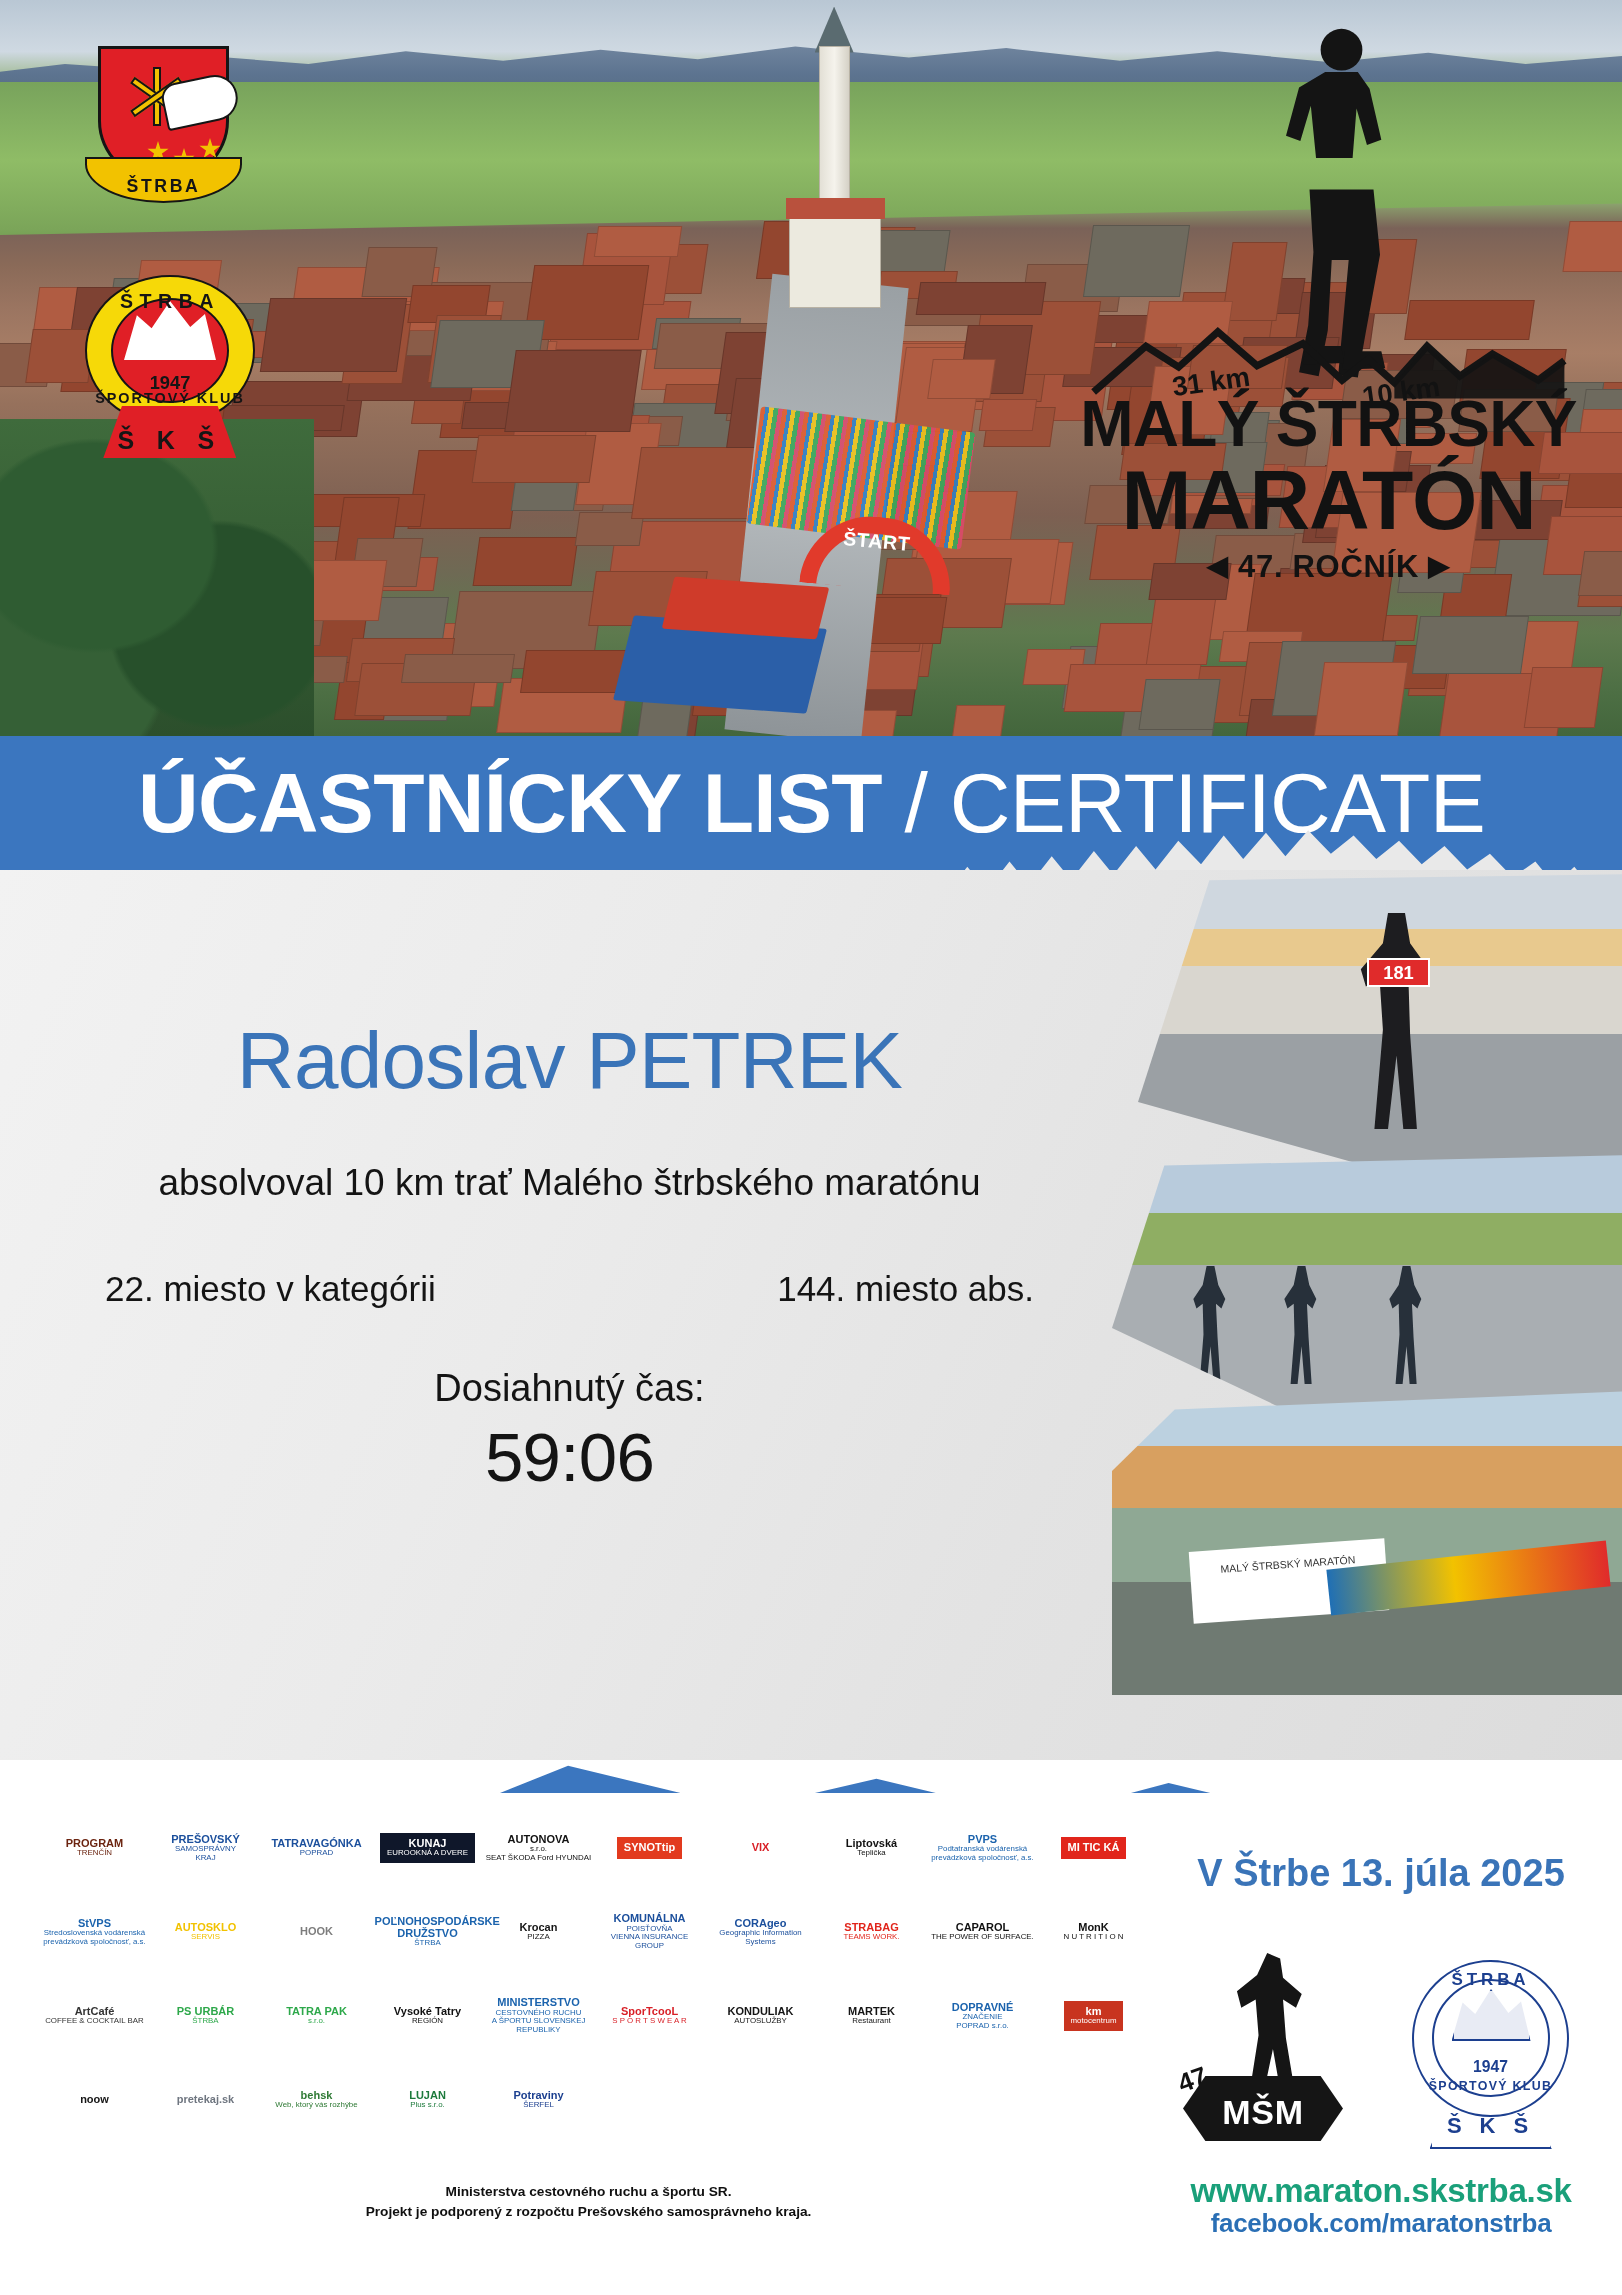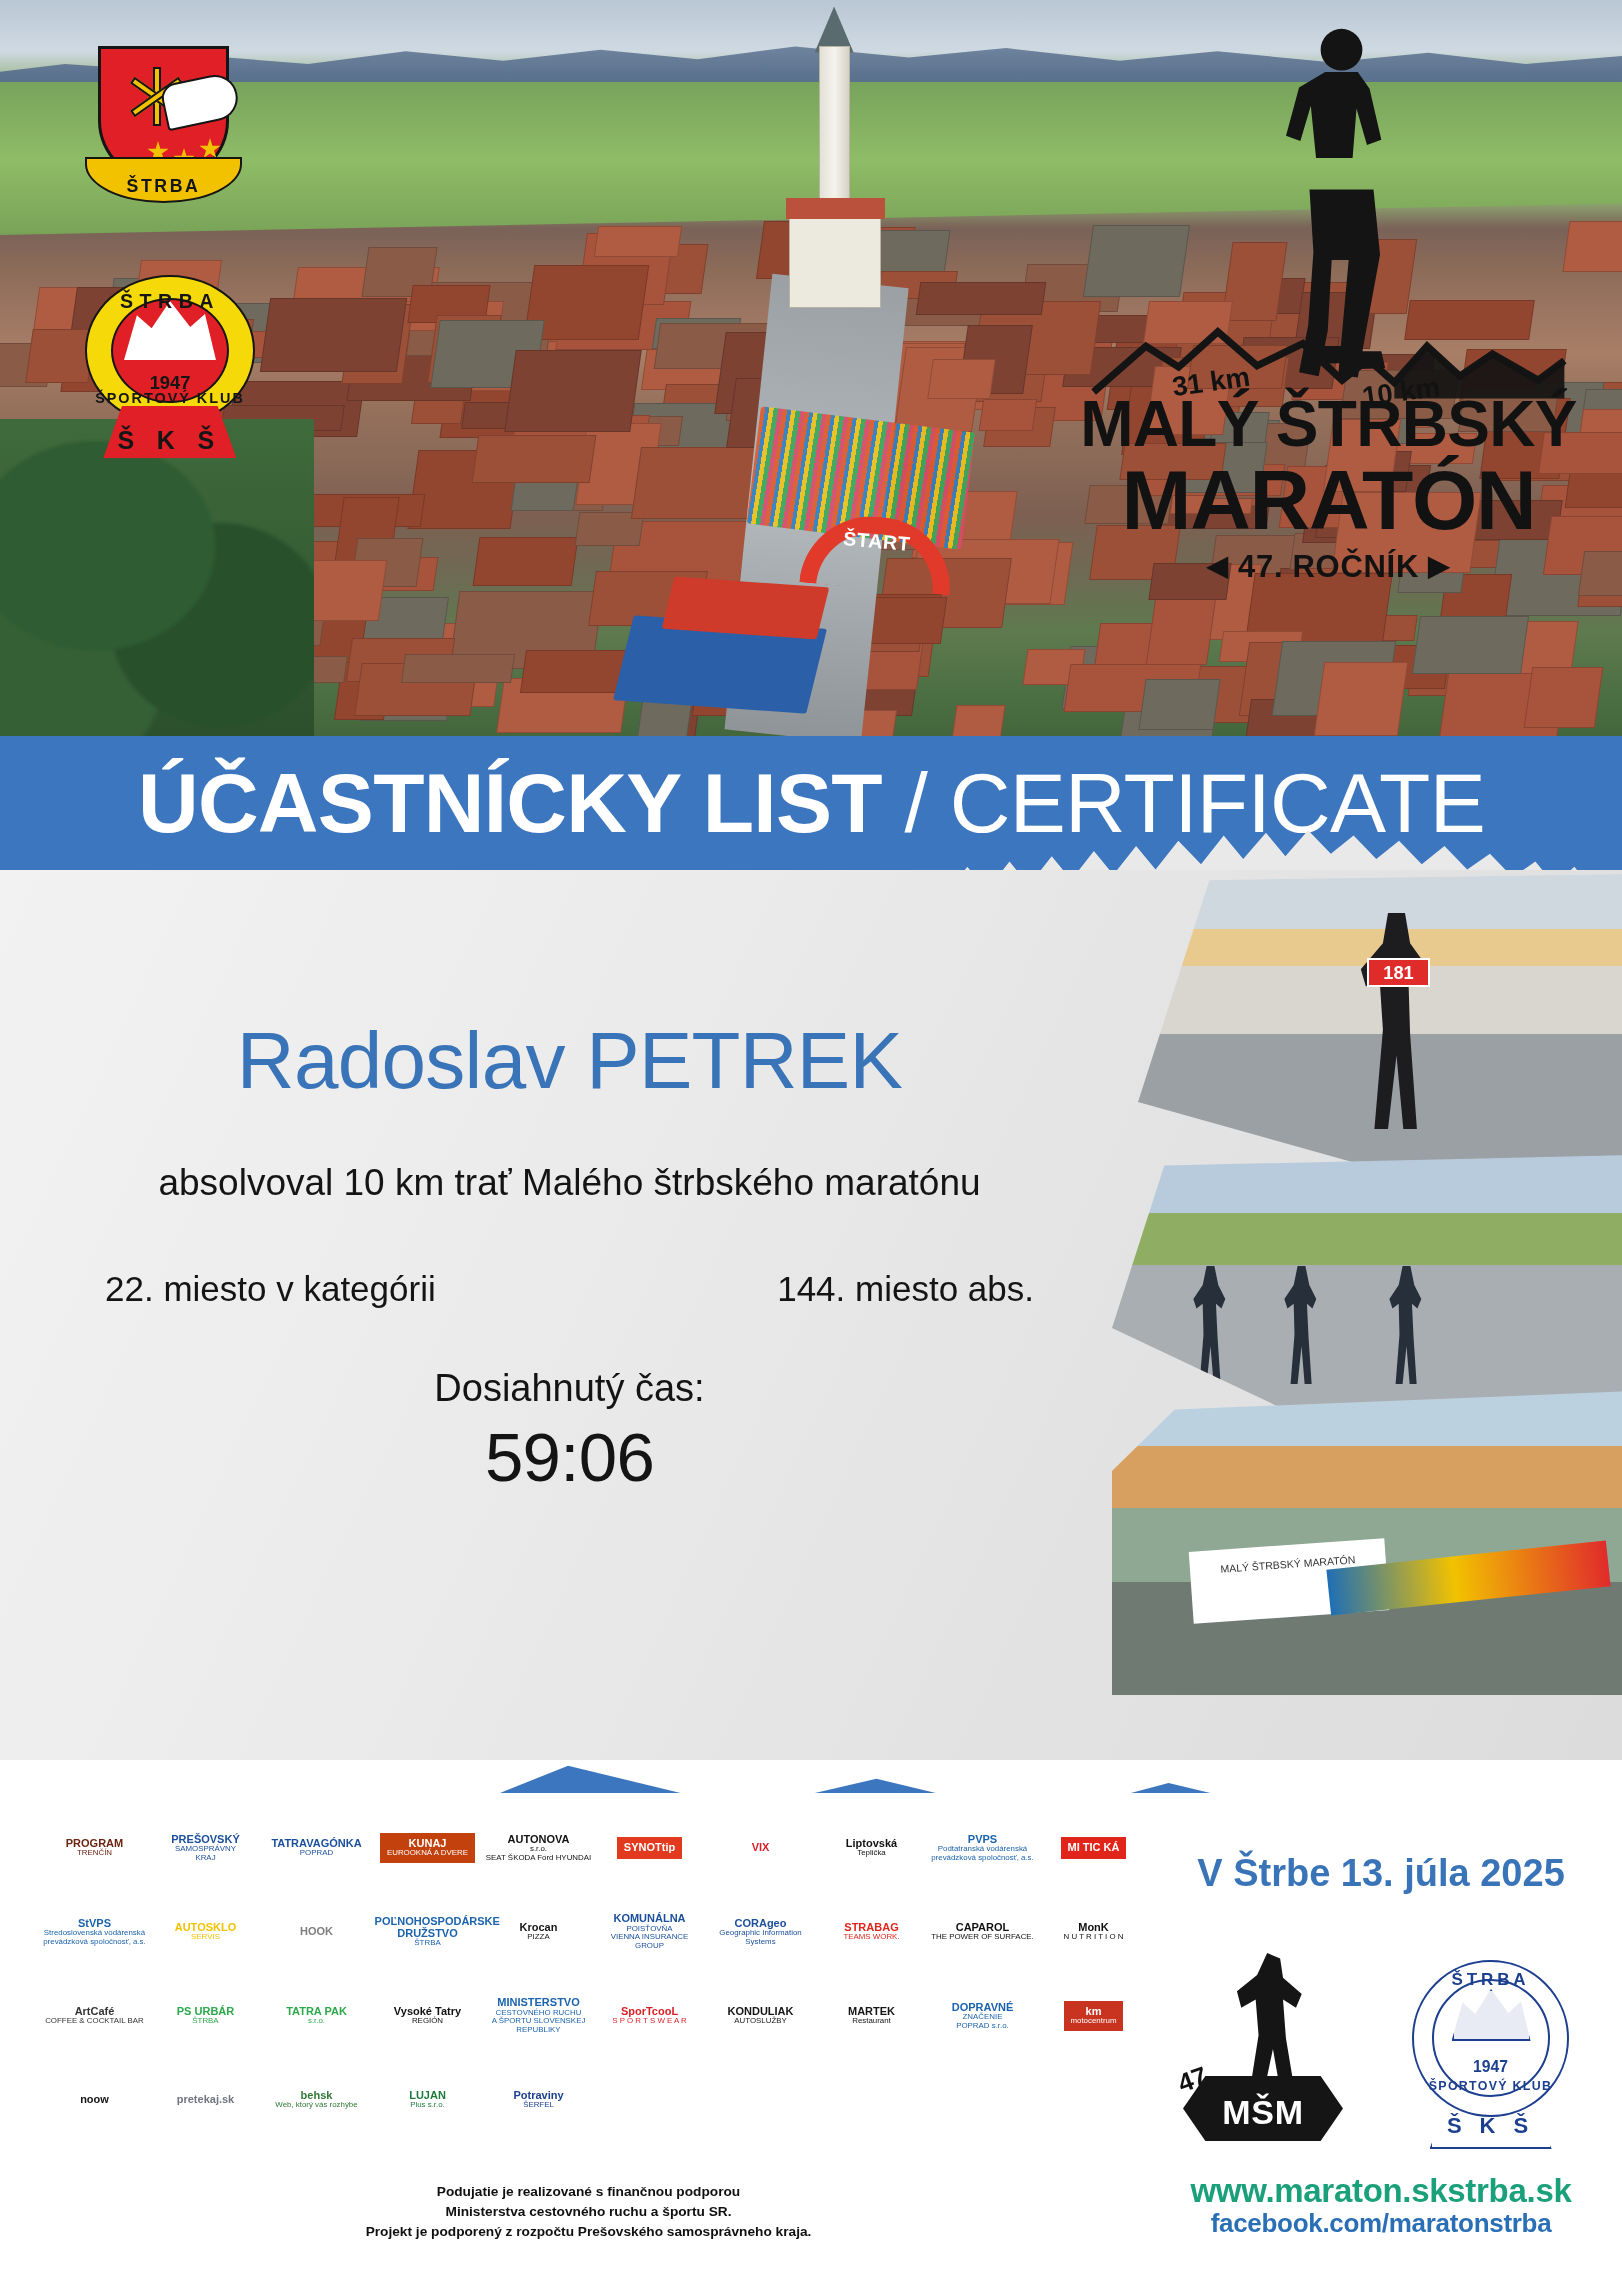--- a/index.html
+++ b/index.html
@@ -769,21 +769,21 @@
             <div class="lg-sm" style="color: rgb(27, 79, 156);">KRAJ</div>
           </div>
         </div>
         <div class="logo">
           <div class="lw">
             <div class="lg-txt" style="color: rgb(27, 79, 156);">TATRAVAGÓNKA</div>
             <div class="lg-sm" style="color: rgb(27, 79, 156);">POPRAD</div>
           </div>
         </div>
         <div class="logo">
-          <div class="lw" style="background: #c2410c; padding: 5.2px 6.5px;">
+          <div class="lw" style="background: #0f172a; padding: 5.2px 6.5px;">
             <div class="lg-txt" style="color: rgb(255, 255, 255);">KUNAJ</div>
             <div class="lg-sm" style="color: rgb(255, 255, 255);">EUROOKNÁ A DVERE</div>
           </div>
         </div>
         <div class="logo">
           <div class="lw">
             <div class="lg-txt" style="color: rgb(17, 17, 17);">AUTONOVA</div>
             <div class="lg-sm" style="color: rgb(17, 17, 17);">s.r.o.</div>
             <div class="lg-sm" style="color: rgb(17, 17, 17);">SEAT ŠKODA Ford HYUNDAI</div>
           </div>
@@ -964,21 +964,20 @@
         <div class="logo">
           <div class="lw">
             <div class="lg-txt" style="color: rgb(27, 63, 143);">Potraviny</div>
             <div class="lg-sm" style="color: rgb(27, 63, 143);">ŠERFEL</div>
           </div>
         </div>
       </div>
   </div>
 
   <div class="disclaimer">
-    <div>Podujatie je realizované s finančnou podporou</div>
     <div>Ministerstva cestovného ruchu a športu SR.</div>
     <div>Projekt je podporený z rozpočtu Prešovského samosprávneho kraja.</div>
   </div>
 
   <div class="right-col">
     <div class="datetxt">V Štrbe 13. júla 2025</div>
     <div class="marks">
       <div class="mark-msm">
         <div class="fig"></div>
         <div class="num">47.</div>

